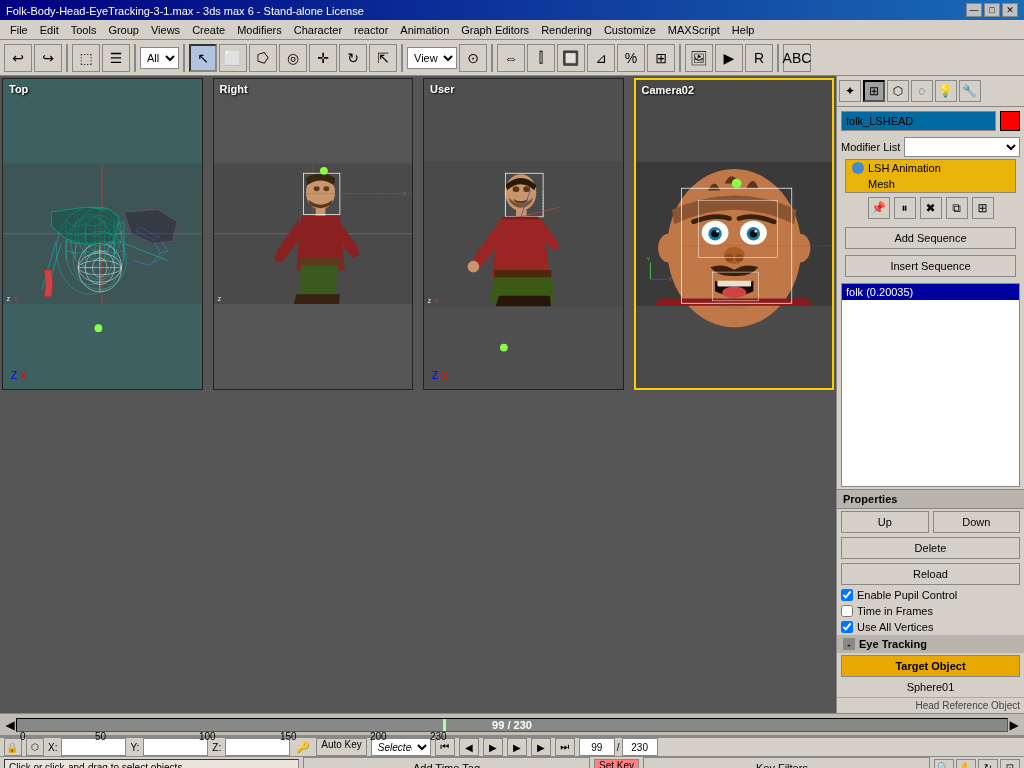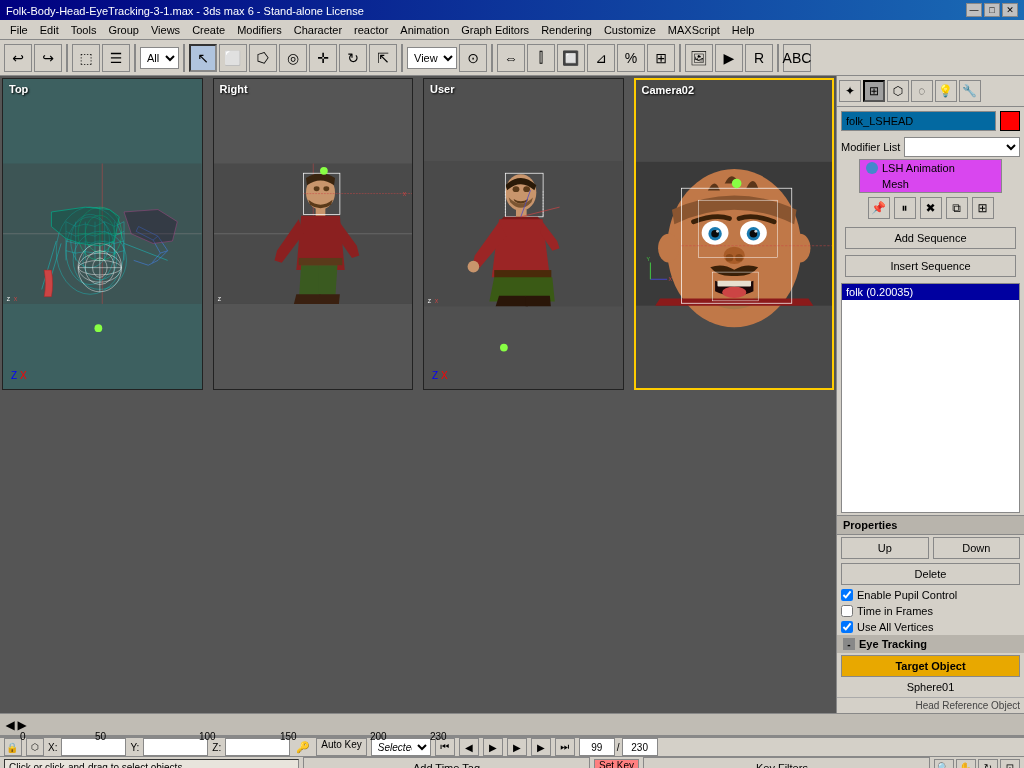--- a/index.html
+++ b/index.html
@@ -196,23 +196,23 @@
     .modifier-select {
       flex: 1;
       height: 20px;
       background: white;
       border: 1px solid #888;
       font-size: 11px;
     }
 
     
     .modifier-list {
-      margin: 0 22px;
-      border: 1px solid #888;
-      background: #d946ef;
+      margin: 0 8px;
+      border: 1px solid #888;
+      background: #eab308;
     }
     .modifier-item {
       padding: 2px 6px;
       font-size: 11px;
       display: flex;
       align-items: center;
       gap: 4px;
     }
     .modifier-item-icon {
       width: 12px; height: 12px;
@@ -861,20 +861,23 @@
       <div class="panel-btn">
         <span>Up</span>
       </div>
       <div class="panel-btn">
         <span>Down</span>
       </div>
     </div>
     <div class="full-btn">
       <span>Delete</span>
     </div>
+    <div class="full-btn">
+      <span>Reload</span>
+    </div>
 
     <div class="checkbox-row">
       <input type="checkbox" checked="" style="">
       <span class="checkbox-label">Enable Pupil Control</span>
     </div>
     <div class="checkbox-row">
       <input type="checkbox" style="">
       <span class="checkbox-label">Time in Frames</span>
     </div>
     <div class="checkbox-row">
@@ -898,20 +901,25 @@
     <div style="padding: 2px 4px; font-size: 10px; color: #444; border-top: 1px solid #aaa; margin-top: 2px; text-align: right;">
       <span>Head Reference Object</span>
     </div>
   </div>
 </div>
 
 <div id="bottom-area">
 
   <div id="timeline">
     <div class="timeline-arrow">◀</div>
+    <div id="timeline-track">
+      <div class="timeline-frame-indicator">99 / 230</div>
+
+      <div style="position:absolute; left:43%; top:0; width:3px; height:100%; background:#aaffaa;"></div>
+    </div>
     <div class="timeline-arrow">▶</div>
   </div>
 
   <div id="frame-numbers">
     <span class="frame-num" style="left:20px;">0</span>
     <span class="frame-num" style="left:95px;">50</span>
     <span class="frame-num" style="left:199px;">100</span>
     <span class="frame-num" style="left:280px;">150</span>
     <span class="frame-num" style="left:370px;">200</span>
     <span class="frame-num" style="left:430px;">230</span>

